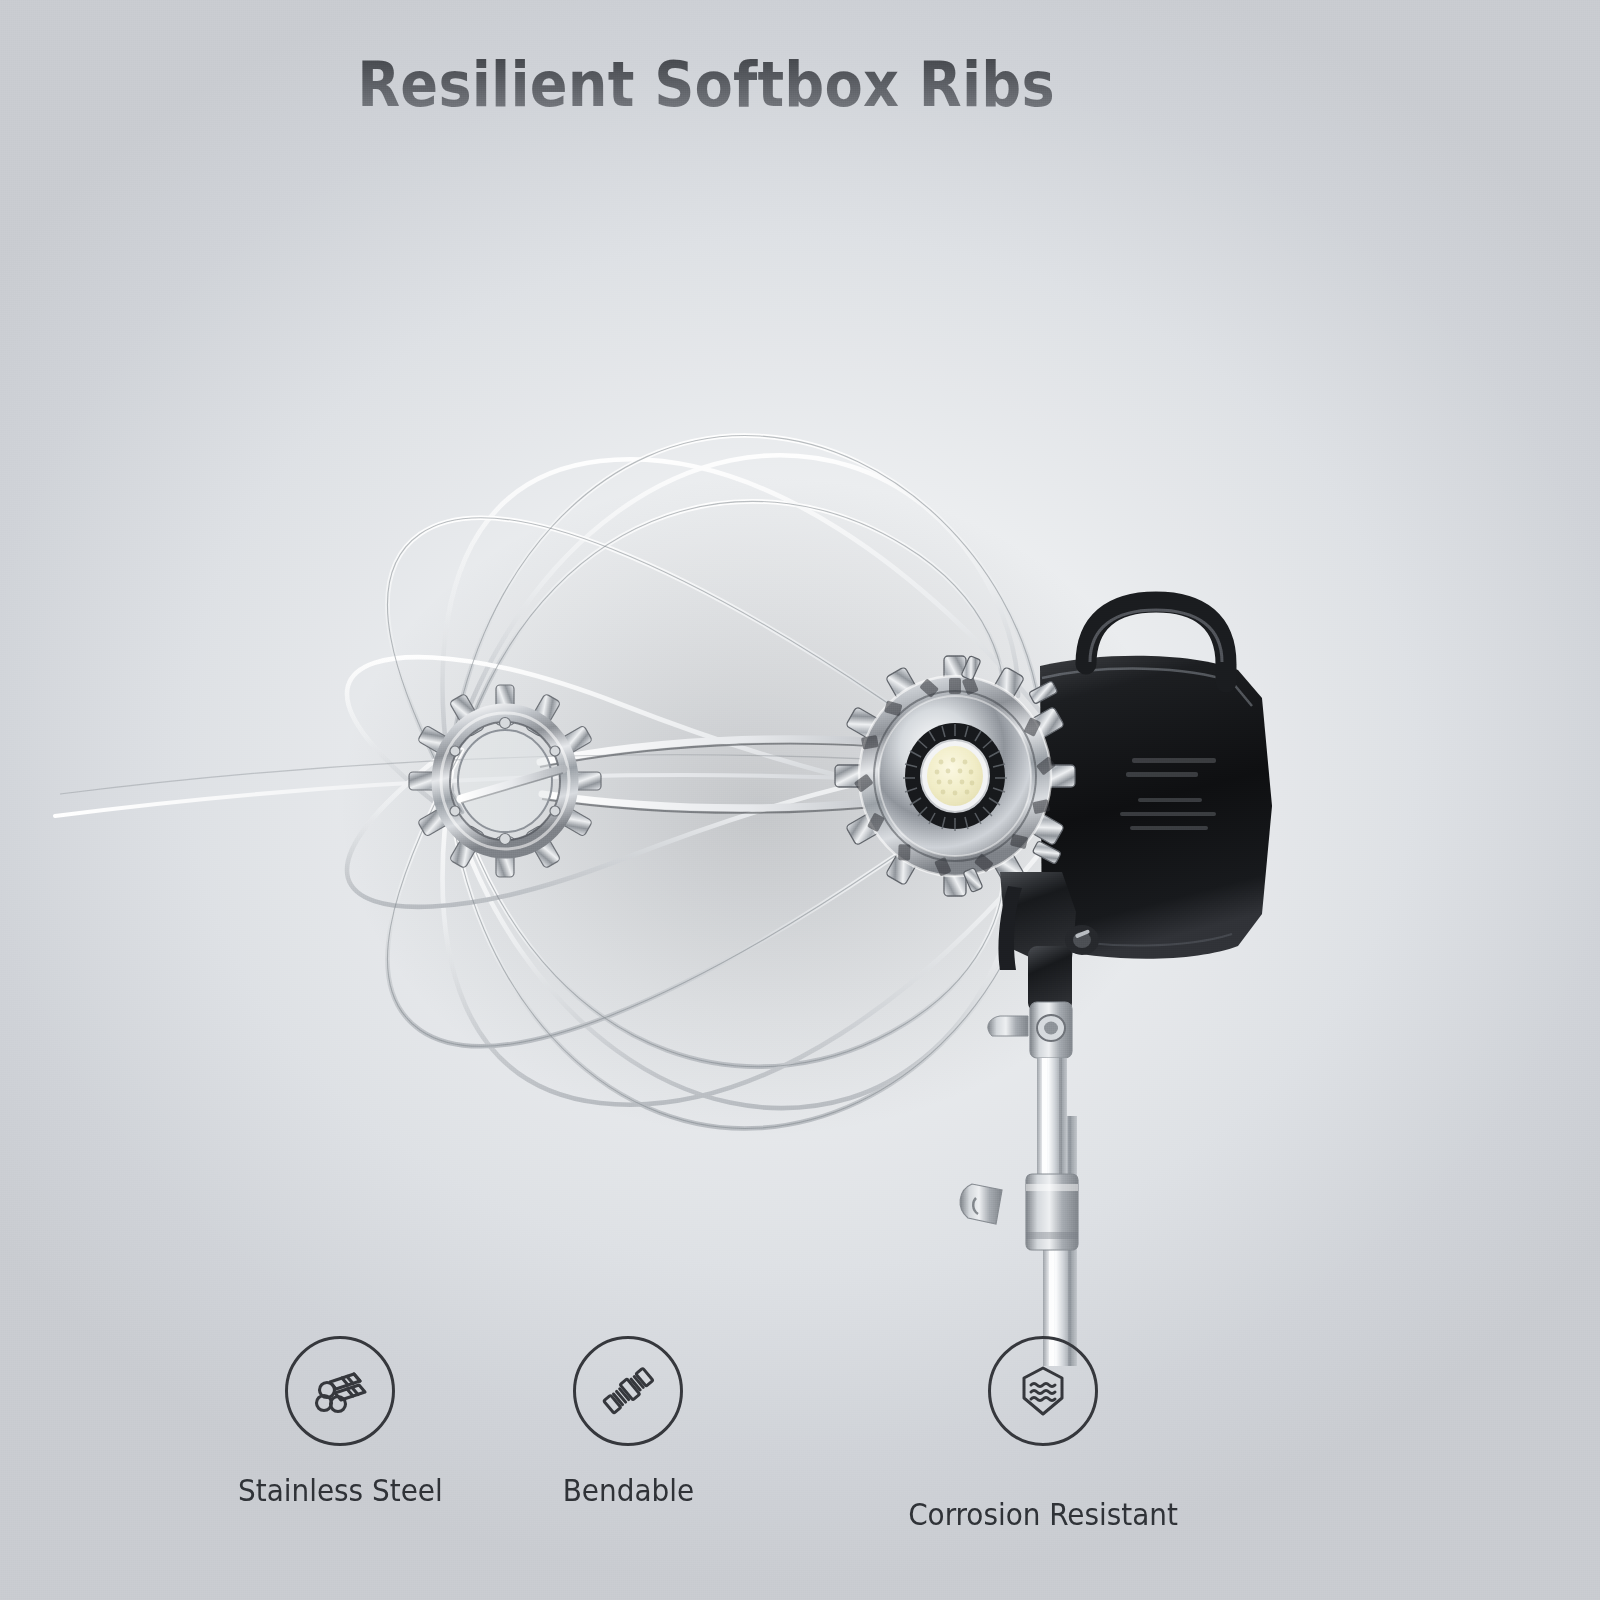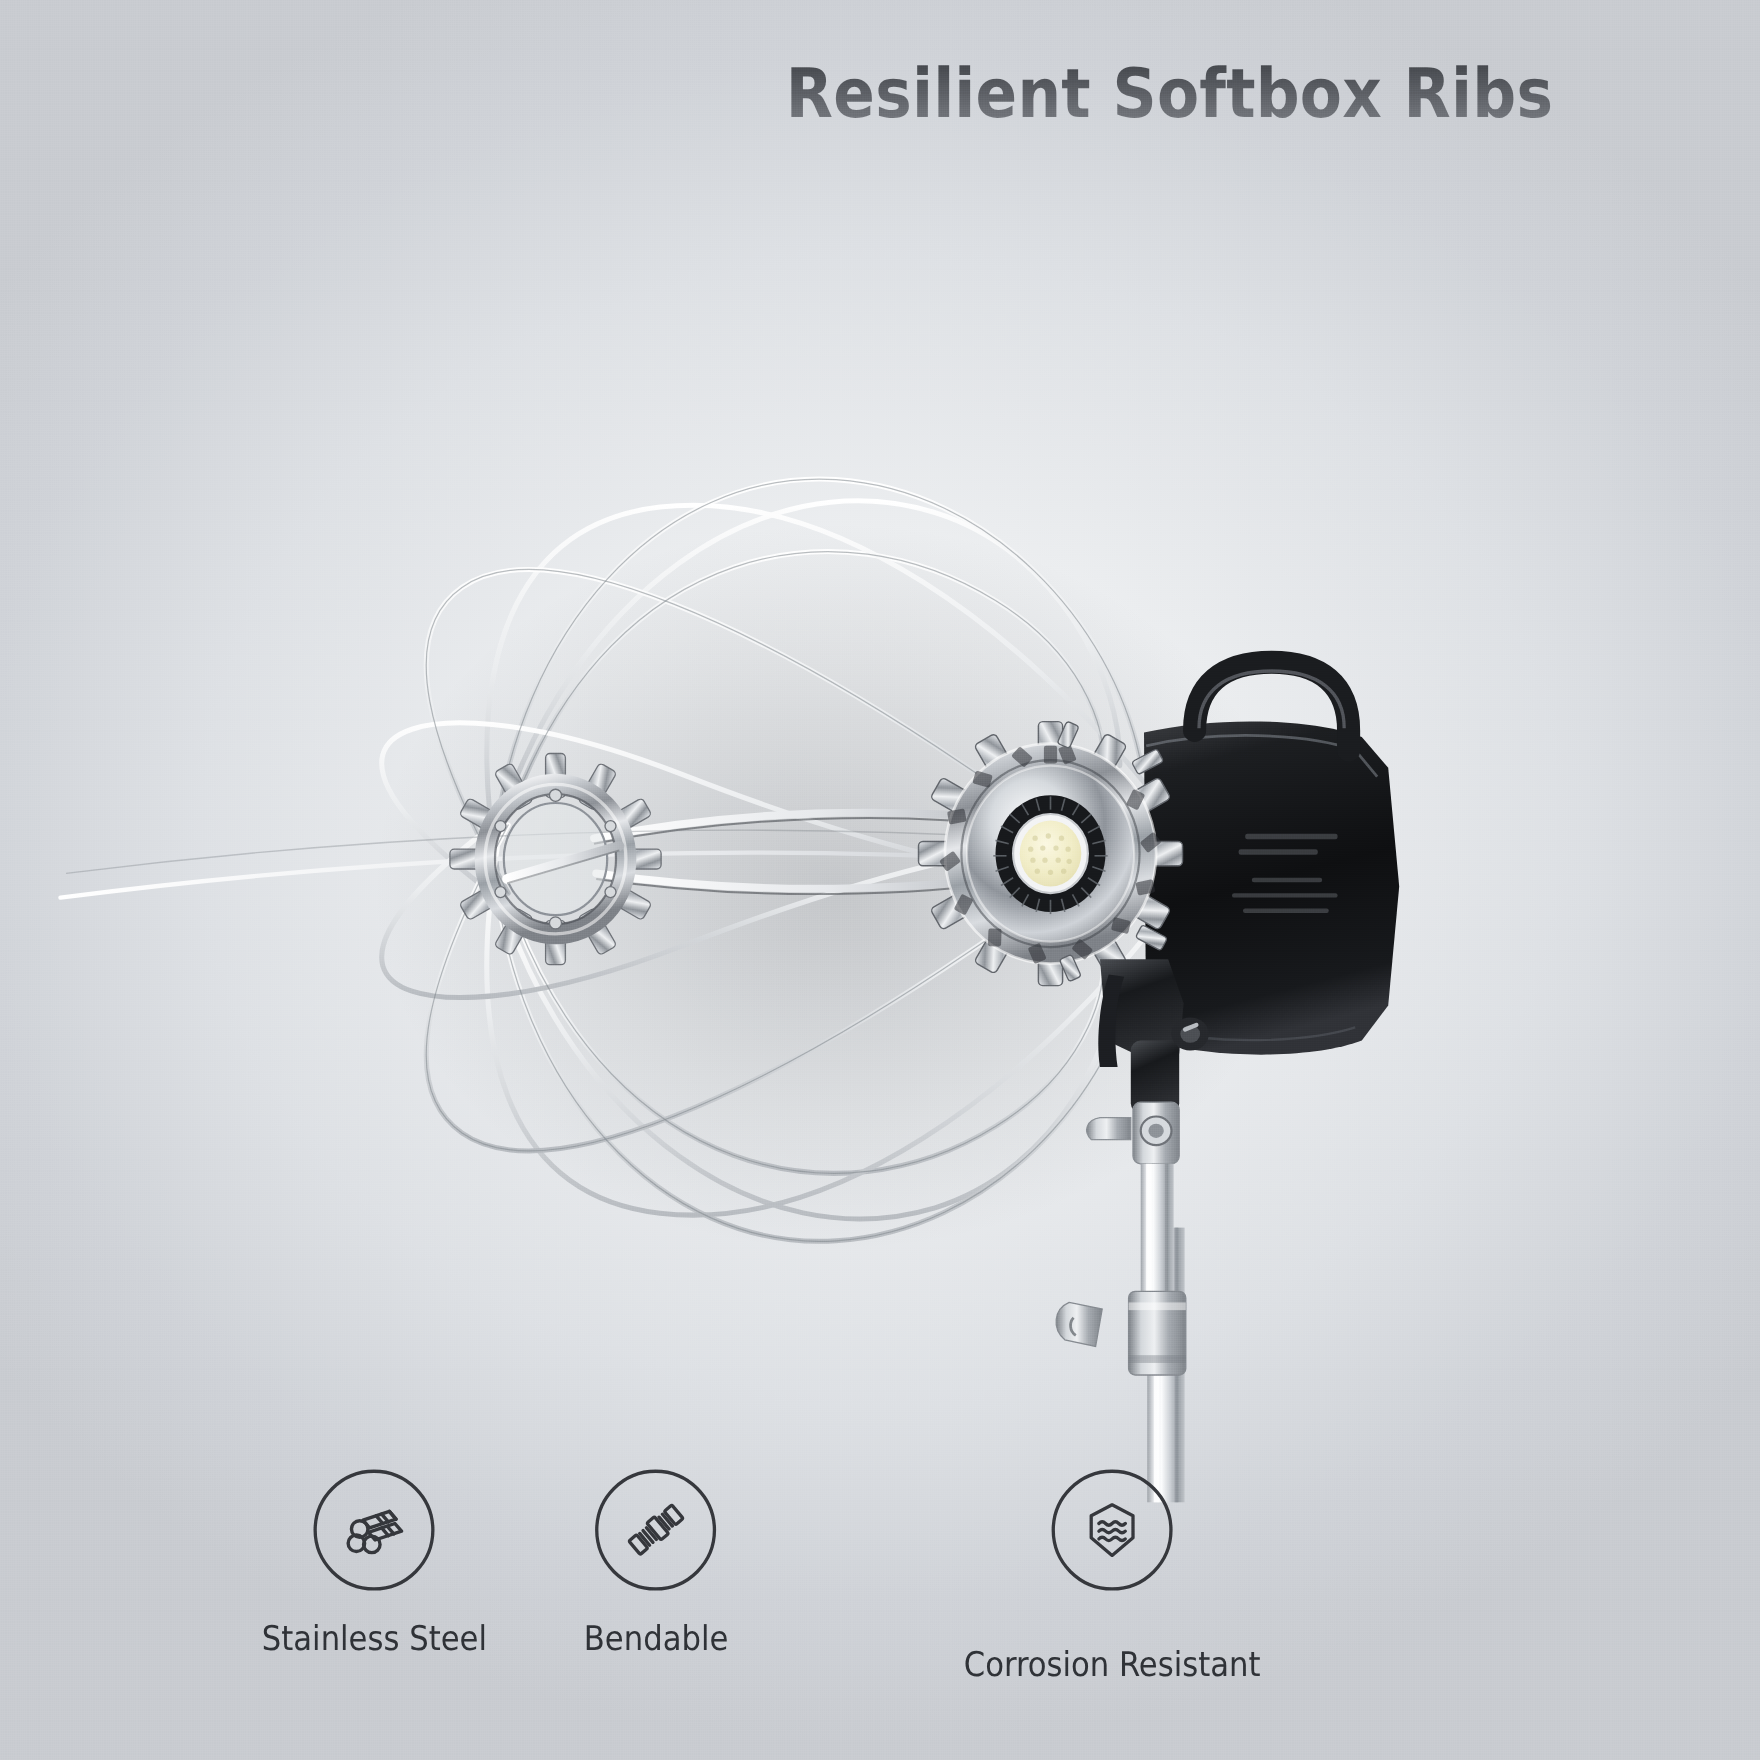--- a/index.html
+++ b/index.html
@@ -16,21 +16,21 @@
   }
   
   #grain{
     position:absolute;inset:0;pointer-events:none;opacity:.5;
     background-image:
       repeating-linear-gradient(0deg, rgba(255,255,255,.035) 0 1px, rgba(0,0,0,.028) 1px 2px),
       repeating-linear-gradient(90deg, rgba(255,255,255,.03) 0 1px, rgba(0,0,0,.024) 1px 2px);
     mix-blend-mode:overlay;
   }
   
-  #header{position:absolute;left:0;top:0;width:1412px;text-align:right;}
+  #header{position:absolute;left:0;top:0;width:1412px;text-align:center;}
   #title{
     margin:0;padding-top:52px;
     font-size:62px;font-weight:700;letter-spacing:.2px;
     font-family:"DejaVu Sans Condensed","Liberation Sans Narrow","Liberation Sans",sans-serif;
     font-stretch:condensed;
     background:linear-gradient(180deg,#34373b 0%,#3e4146 42%,#63666c 78%,#7b7e84 100%);
     -webkit-background-clip:text;background-clip:text;
     color:transparent;-webkit-text-fill-color:transparent;
     line-height:1.05;
   }
@@ -438,21 +438,21 @@
           <path d="M38 29 L44 36 M43 27.5 L49 34.5"></path>
 
           <circle cx="18" cy="30" r="7.5"></circle>
           <circle cx="15" cy="43" r="7.5"></circle>
           <circle cx="29" cy="44" r="7.5"></circle>
         </svg>
       </div>
       <div class="feat-label">Stainless Steel</div>
     </div>
 
-    <div class="feat" style="margin-left:88px;">
+    <div class="feat" style="margin-left:120px;">
       <div class="feat-ico">
         <svg width="62" height="62" viewBox="0 0 62 62" fill="none" stroke="#35373c" stroke-width="3" stroke-linecap="round" stroke-linejoin="round">
           <g transform="rotate(-40 31 31)">
 
             <rect x="6" y="23" width="9" height="16" rx="1.6"></rect>
 
             <path d="M18 24 L18 38 M22 24 L22 38 M26 24 L26 38"></path>
 
             <rect x="29" y="21" width="9" height="20" rx="1.6"></rect>
 

